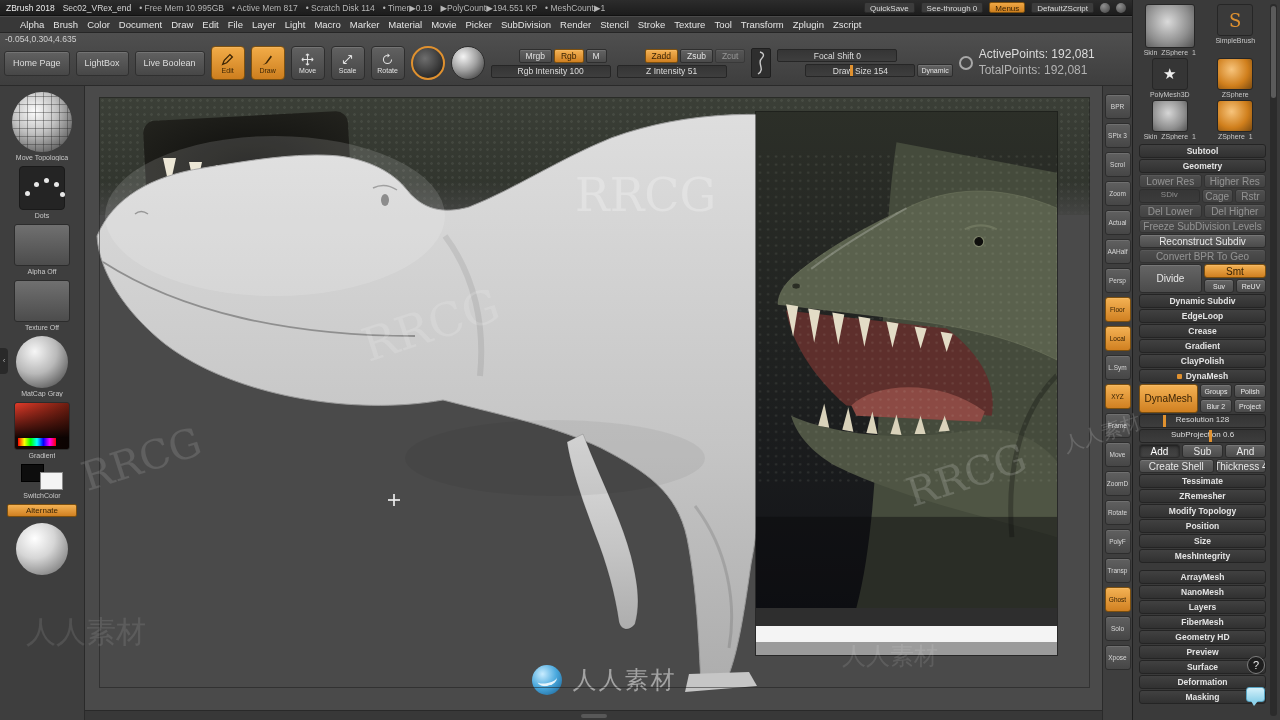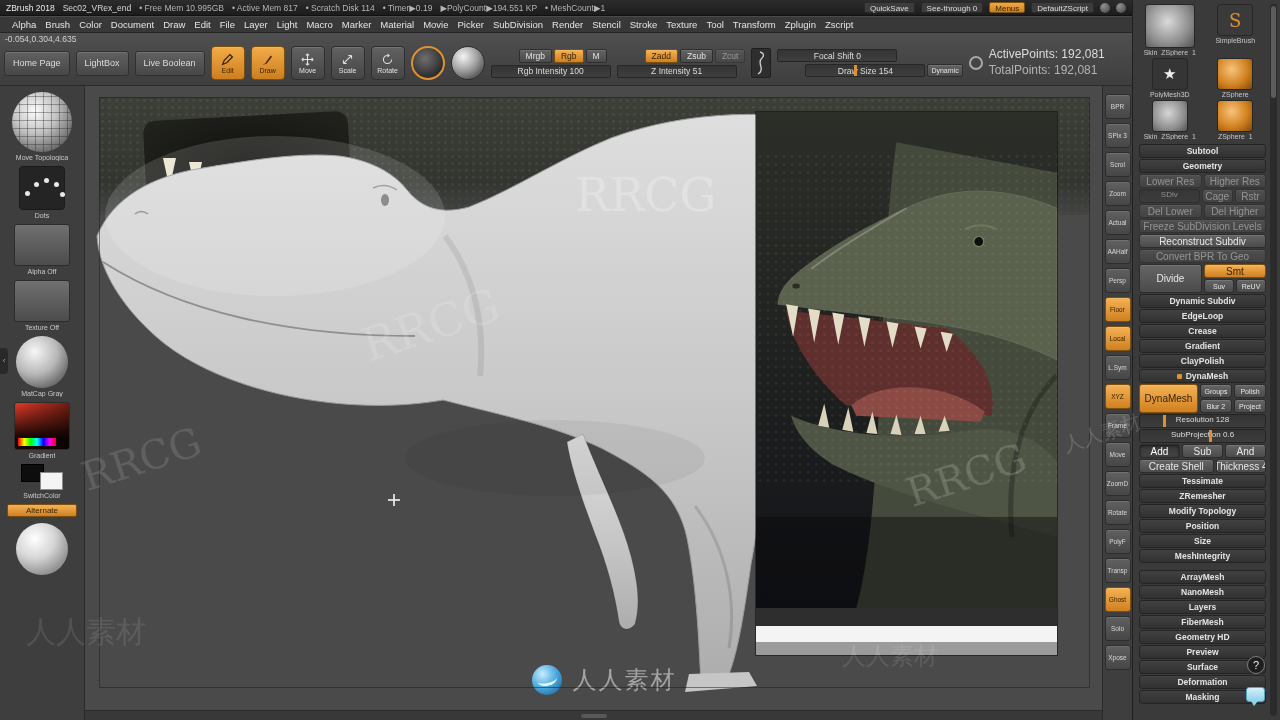--- a/index.html
+++ b/index.html
@@ -14,21 +14,21 @@
     display:flex; align-items:center; gap:8px; padding:0 6px; font-size:8.5px; color:#b5b5b5; white-space:nowrap; }
   .titlebar .app-title { color:#ececec; }
   .titlebar .doc-name { color:#d8d8d8; }
   .tb-right { margin-left:auto; display:flex; align-items:center; gap:6px; }
   .chip { height:11px; line-height:11px; padding:0 5px; font-size:8px; color:#ddd; background:#3c3c3c;
     border:1px solid #2a2a2a; border-radius:2px; }
   .chip.orange { background:linear-gradient(#f0a845,#cf7f1d); border-color:#7d5110; color:#3a2304; }
   .circle-ic { width:10px; height:10px; border-radius:50%; background:radial-gradient(circle at 35% 30%, #909090, #3f3f3f); }
 
   .menubar { height:17px; background:#383838; border-top:1px solid #4a4a4a; border-bottom:1px solid #262626;
-    display:flex; align-items:center; gap:1px; padding:0 8px; font-size:9.5px; color:#e4e4e4; }
+    display:flex; align-items:center; gap:1px; padding:0 16px; font-size:9.5px; color:#e4e4e4; }
   .menu-item { padding:1px 4px; border-radius:2px; }
 
   .topshelf { height:53px; background:linear-gradient(#4f4f4f,#3e3e3e); position:relative; border-bottom:1px solid #2a2a2a; }
   .coords { position:absolute; left:5px; top:1px; font-size:8.5px; color:#cfcfcf; }
   .toolbar { position:absolute; left:4px; right:2px; bottom:3px; height:38px; display:flex; align-items:center; gap:6px; }
   .tb-btn { height:25px; padding:0 8px; font-size:9px; color:#ddd; background:linear-gradient(#616161,#474747);
     border:1px solid #303030; border-radius:3px; display:flex; align-items:center;
     box-shadow:inset 0 1px 0 rgba(255,255,255,.12); white-space:nowrap; }
   .tool-sq { width:34px; height:34px; background:linear-gradient(#616161,#454545); border:1px solid #2e2e2e; border-radius:4px;
     display:flex; flex-direction:column; align-items:center; justify-content:center; gap:1px; font-size:7px; color:#e2e2e2;
@@ -41,21 +41,21 @@
     background:radial-gradient(circle at 35% 30%, #f4f4f4, #a2a2a2 45%, #4e4e4e 82%); border:1px solid #2e2e2e; }
   .stack { display:flex; flex-direction:column; gap:2px; }
   .minirow { display:flex; gap:2px;padding-left:28px; }
   .mini-btn { height:14px; padding:0 6px; font-size:8.5px; color:#e2e2e2; background:linear-gradient(#636363,#4a4a4a);
     border:1px solid #2e2e2e; border-radius:2px; display:flex; align-items:center; box-shadow:inset 0 1px 0 rgba(255,255,255,.1); }
   .mini-btn.orange { background:linear-gradient(#f4b254,#d08021); border-color:#7c4f0e; color:#382204; }
   .mini-btn.dim { opacity:.5; }
   .slider { height:13px; background:linear-gradient(#353535,#3e3e3e); border:1px solid #262626; border-radius:2px;
     color:#ddd; font-size:8.5px; display:flex; align-items:center; justify-content:center; position:relative; overflow:hidden;text-align:right; }
   .slider .tick { position:absolute; top:0; bottom:0; width:3px; background:#e0912f; }
-  .w120 { width:120px; } .w104 { width:120px; }
+  .w120 { width:120px; } .w104 { width:110px; }
   .stroke-ic { width:20px; height:30px; background:#2e2e2e; border:1px solid #1f1f1f; border-radius:2px;
     display:flex; align-items:center; justify-content:center; }
   .points { font-size:12px; color:#dcdcdc; line-height:1.3; white-space:nowrap; }
   .points .sub { color:#b2b2b2; }
   .points-ic { width:14px; height:14px; border-radius:50%; border:2px solid #a8a8a8; }
 
   
   .main { flex:1; display:flex; min-height:0; }
 
   .left-panel { width:85px; background:#3e3e3e; border-right:1px solid #2a2a2a; position:relative;

